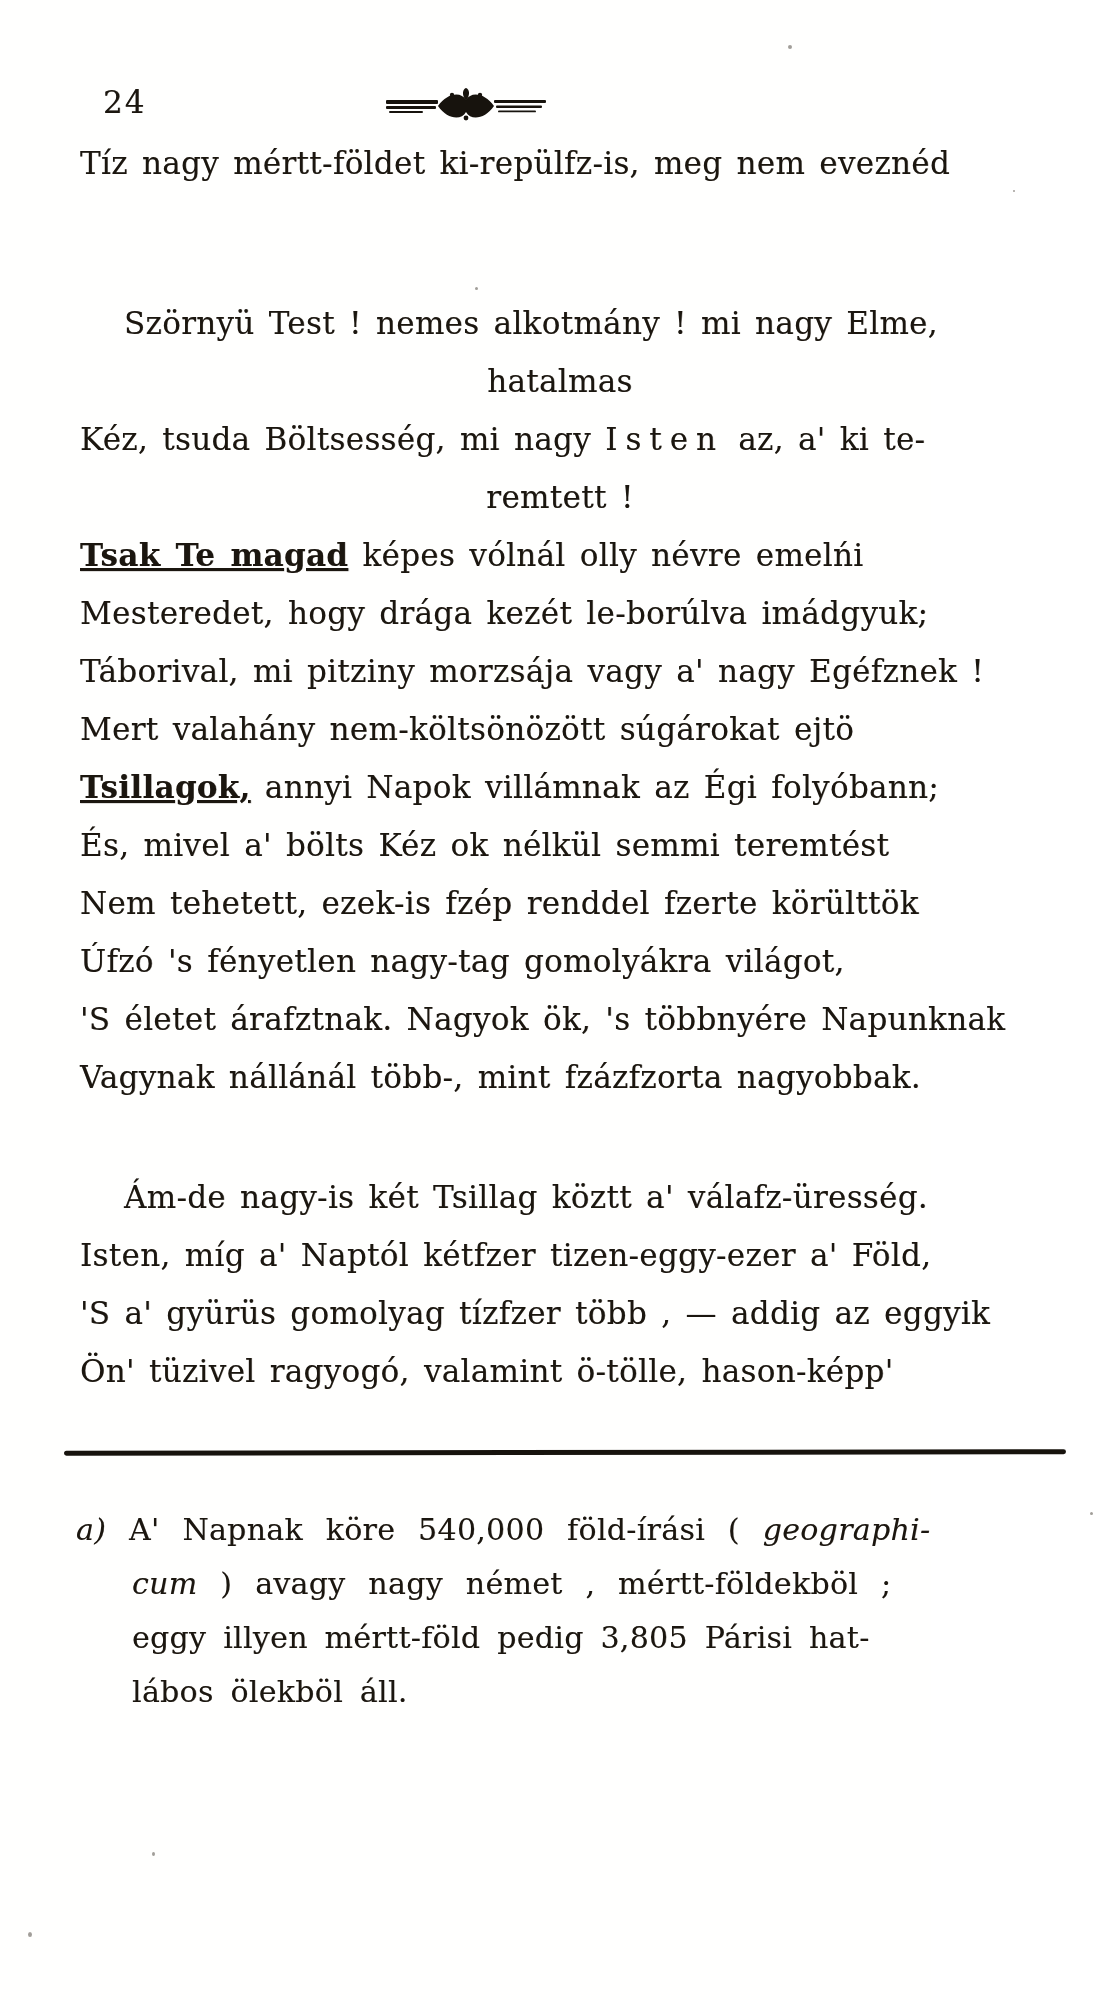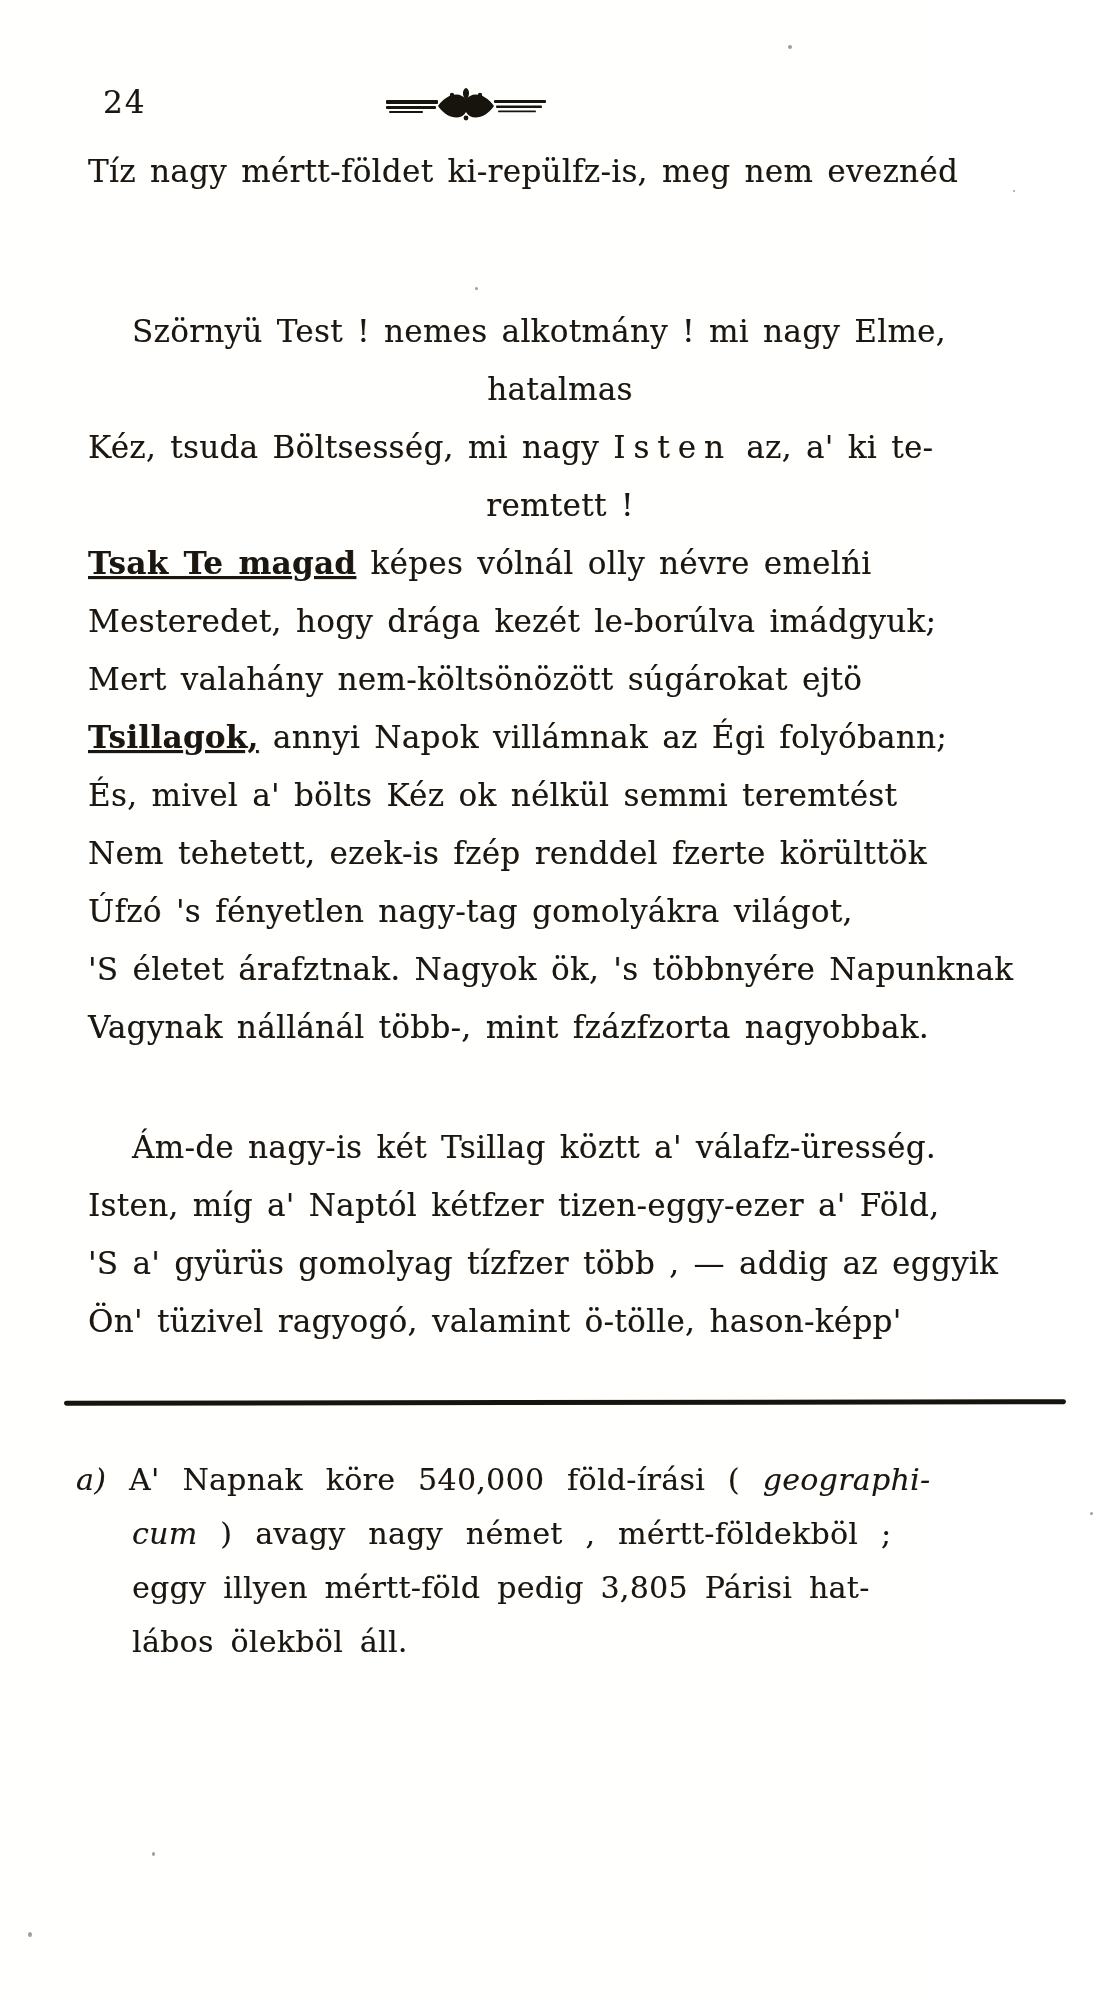--- a/index.html
+++ b/index.html
@@ -22,21 +22,21 @@
     text-shadow: 0.4px 0.4px 0 rgba(25,18,10,0.45);
   }
   .ornament-wrap {
     position: absolute; left: 0; right: 0; top: 88px;
     display: flex; justify-content: center;
   }
   
   .text-col {
     position: absolute; left: 76px; top: 130px; width: 968px;
   }
-  .stanza { margin: 12px; }
+  .stanza { margin: 4px; }
   .stanza.s2 { margin-top: 102px; }
   .stanza.s3 { margin-top: 62px; }
   .line {
     height: 58px; line-height: 58px;
     font-size: 31px;
     white-space: nowrap;
     word-spacing: 4px; letter-spacing: 0.3px;
     text-shadow: 0.35px 0.35px 0 rgba(25,18,10,0.4);
   }
   .line.indent { text-indent: 44px; }
@@ -100,20 +100,21 @@
         <div class="stanza s1">
           <div class="line left"><span class="seg normal">Tíz nagy mértt-földet ki-repülfz-is, meg nem eveznéd</span></div>
         </div>
         <div class="stanza s2">
           <div class="line indent"><span class="seg normal">Szörnyü Test ! nemes alkotmány ! mi nagy Elme,</span></div>
           <div class="line center"><span class="seg normal">hatalmas</span></div>
           <div class="line left"><span class="seg normal">Kéz, tsuda Böltsesség, mi nagy </span><span class="seg spaced">Isten</span><span class="seg normal"> az, a' ki te-</span></div>
           <div class="line center"><span class="seg normal">remtett !</span></div>
           <div class="line left"><span class="seg bold">Tsak Te magad</span><span class="seg normal"> képes vólnál olly névre emelńi</span></div>
           <div class="line left"><span class="seg normal">Mesteredet, hogy drága kezét le-borúlva imádgyuk;</span></div>
+          <div class="line left"><span class="seg normal">Táborival, mi pitziny morzsája vagy a' nagy Egéfznek !</span></div>
           <div class="line left"><span class="seg normal">Mert valahány nem-költsönözött súgárokat ejtö</span></div>
           <div class="line left"><span class="seg bold">Tsillagok,</span><span class="seg normal"> annyi Napok villámnak az Égi folyóbann;</span></div>
           <div class="line left"><span class="seg normal">És, mivel a' bölts Kéz ok nélkül semmi teremtést</span></div>
           <div class="line left"><span class="seg normal">Nem tehetett, ezek-is fzép renddel fzerte körülttök</span></div>
           <div class="line left"><span class="seg normal">Úfzó 's fényetlen nagy-tag gomolyákra világot,</span></div>
           <div class="line left"><span class="seg normal">'S életet árafztnak. Nagyok ök, 's többnyére Napunknak</span></div>
           <div class="line left"><span class="seg normal">Vagynak nállánál több-, mint fzázfzorta nagyobbak.</span></div>
         </div>
         <div class="stanza s3">
           <div class="line indent"><span class="seg normal">Ám-de nagy-is két Tsillag köztt a' válafz-üresség.</span></div>

